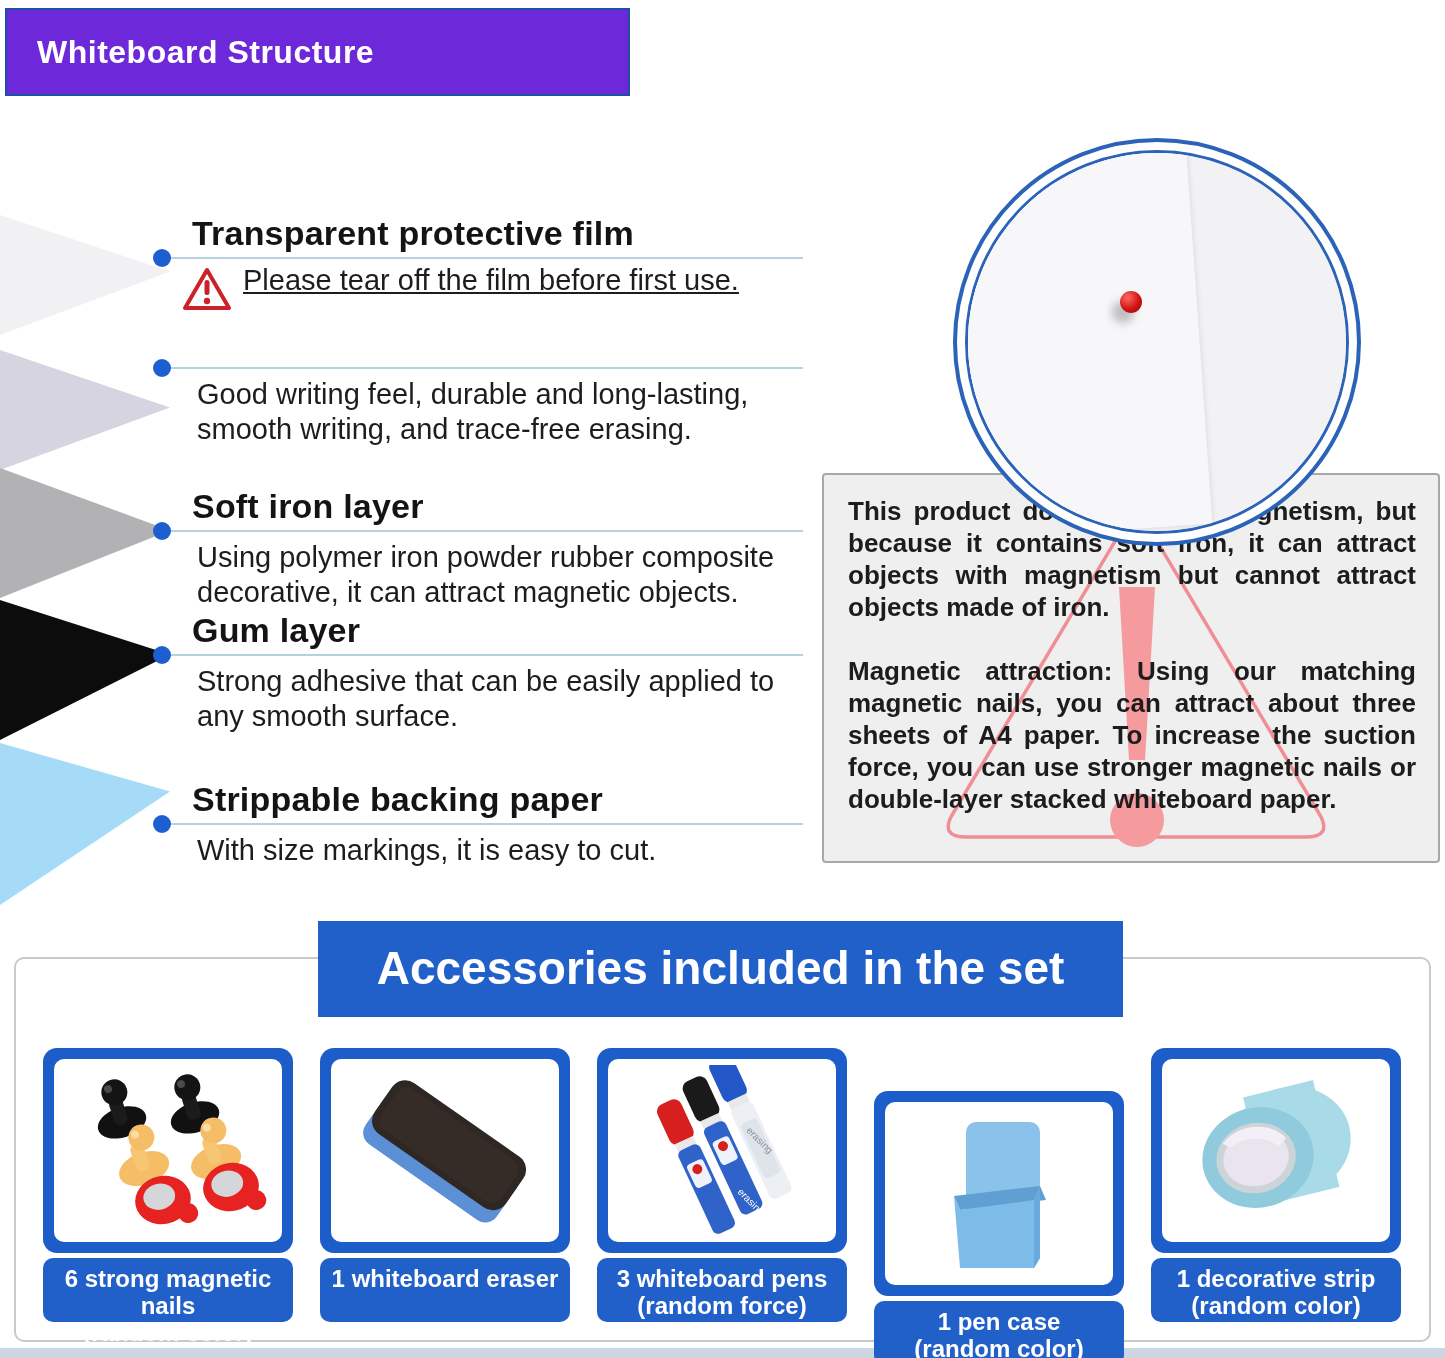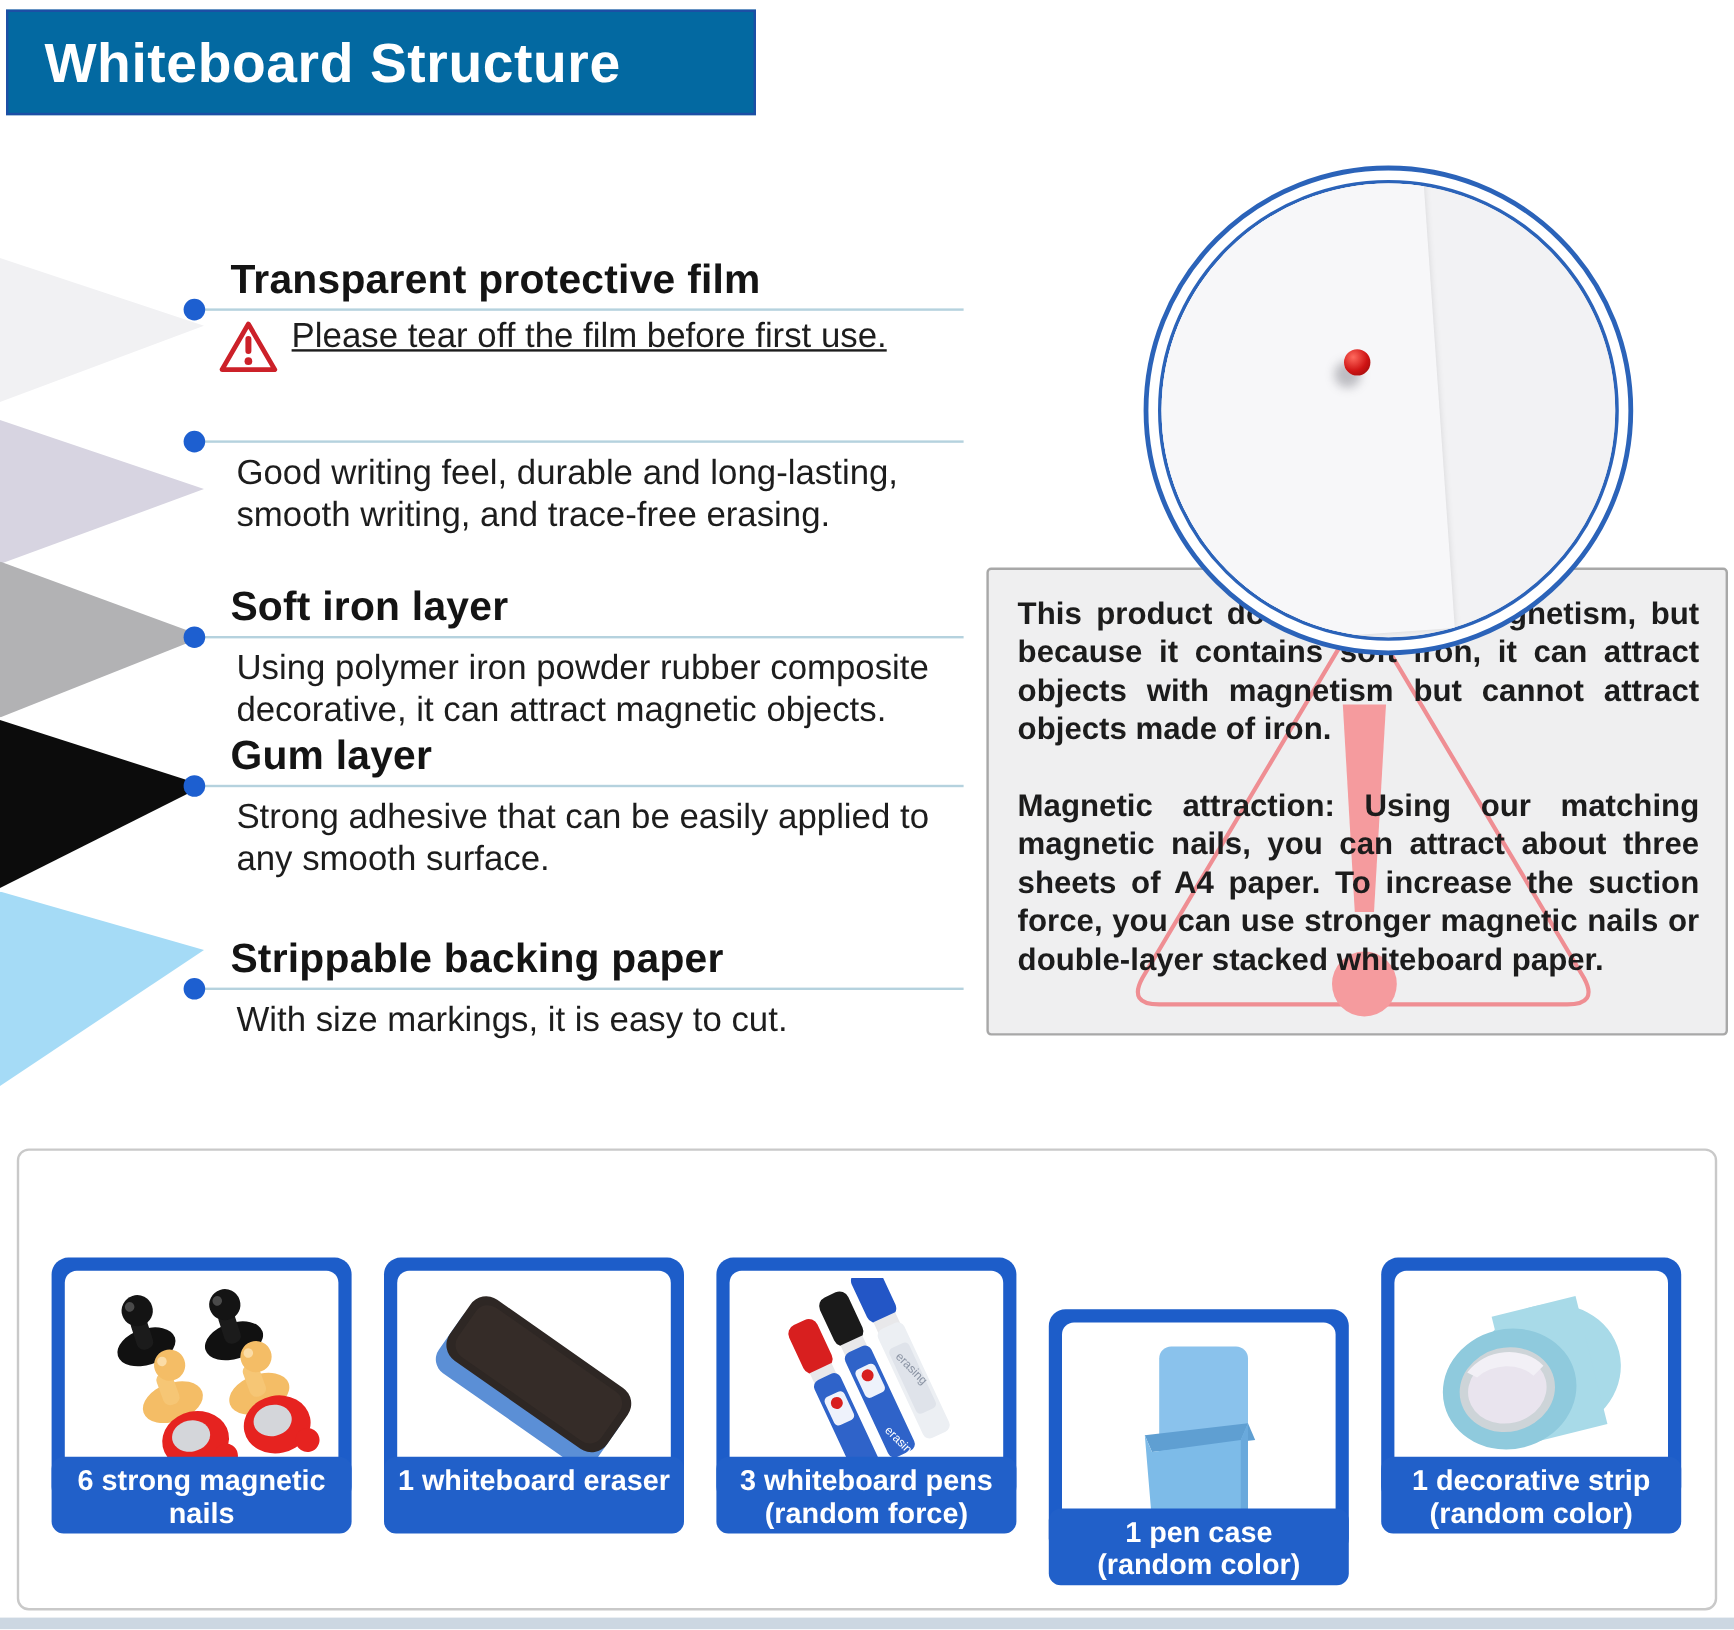--- a/index.html
+++ b/index.html
@@ -3,22 +3,22 @@
 <meta charset="utf-8">
 <style>
   html,body{margin:0;padding:0;background:#ffffff;}
   .canvas{
     position:relative;width:1445px;height:1358px;overflow:hidden;
     font-family:"Liberation Sans","DejaVu Sans",sans-serif;background:#ffffff;color:#1b1b1b;
   }
   
   .top-banner{
     position:absolute;left:5px;top:8px;width:625px;height:88px;
-    background:#0369a1;border:2px solid #1c4fa5;box-sizing:border-box;
-    color:#ffffff;font-size:46px;font-weight:bold;line-height:84px;padding-left:30px;
+    background:#6d28d9;border:2px solid #1c4fa5;box-sizing:border-box;
+    color:#ffffff;font-size:32px;font-weight:bold;line-height:84px;padding-left:30px;
     letter-spacing:.5px;
   }
   
   .tri{position:absolute;left:0;width:170px;}
   .tri1{top:215px;height:120px;background:#f1f1f3;clip-path:polygon(0 0,100% 47%,0 100%);z-index:1;}
   .tri2{top:350px;height:120px;background:#d7d4e1;clip-path:polygon(0 0,100% 48%,0 100%);z-index:2;}
   .tri3{top:468px;height:130px;background:#b2b2b4;clip-path:polygon(0 0,100% 48%,0 100%);z-index:3;}
   .tri4{top:600px;height:140px;background:#0c0c0c;clip-path:polygon(0 0,100% 39%,0 100%);z-index:4;}
   .tri5{top:743px;height:162px;background:#a5dbf6;clip-path:polygon(0 0,100% 30%,0 100%);z-index:5;}
   
@@ -71,21 +71,21 @@
   }
   .card{
     position:absolute;top:1048px;width:250px;height:205px;box-sizing:border-box;
     background:#1d5dc9;border-radius:14px;padding:11px;z-index:8;
   }
   .card-inner{
     width:100%;height:100%;background:#ffffff;border-radius:10px;
     display:flex;align-items:center;justify-content:center;overflow:hidden;
   }
   .card-label{
-    position:absolute;top:1214px;width:250px;height:64px;box-sizing:border-box;
+    position:absolute;top:1258px;width:250px;height:64px;box-sizing:border-box;
     background:#2160c9;border-radius:10px;color:#ffffff;font-weight:bold;font-size:24px;
     line-height:27px;text-align:center;padding-top:7px;z-index:8;
   }
   .cx1{left:43px;}.cx2{left:320px;}.cx3{left:597px;}.cx4{left:874px;margin-top:43px;}.cx5{left:1151px;}
   
   .bottom-strip{position:absolute;left:0;top:1348px;width:1445px;height:10px;background:#ccd7e2;}
 </style>
 </head>
 <body>
 
@@ -162,20 +162,21 @@
   <div class="photo-circle">
     <div class="photo-inner">
       <div class="sheet sheet1"></div>
       <div class="sheet sheet3"></div>
       <div class="sheet sheet2"></div>
       <div class="pin"></div>
     </div>
   </div>
 
   <div class="acc-container"></div>
+  <div class="acc-banner">Accessories included in the set</div>
 
   <div class="card cx1">
     <div class="card-inner">
       <svg width="210" height="172" viewBox="0 0 210 172">
         <g transform="rotate(-18 55 45)">
           <ellipse cx="55" cy="58" rx="25" ry="15" fill="#111111"></ellipse>
           <rect x="48" y="32" width="14" height="28" rx="6" fill="#1b1b1b"></rect>
           <circle cx="57" cy="27" r="13" fill="#141414"></circle>
             <circle cx="52" cy="22" r="4" fill="#4a4a4a"></circle>
         </g>

